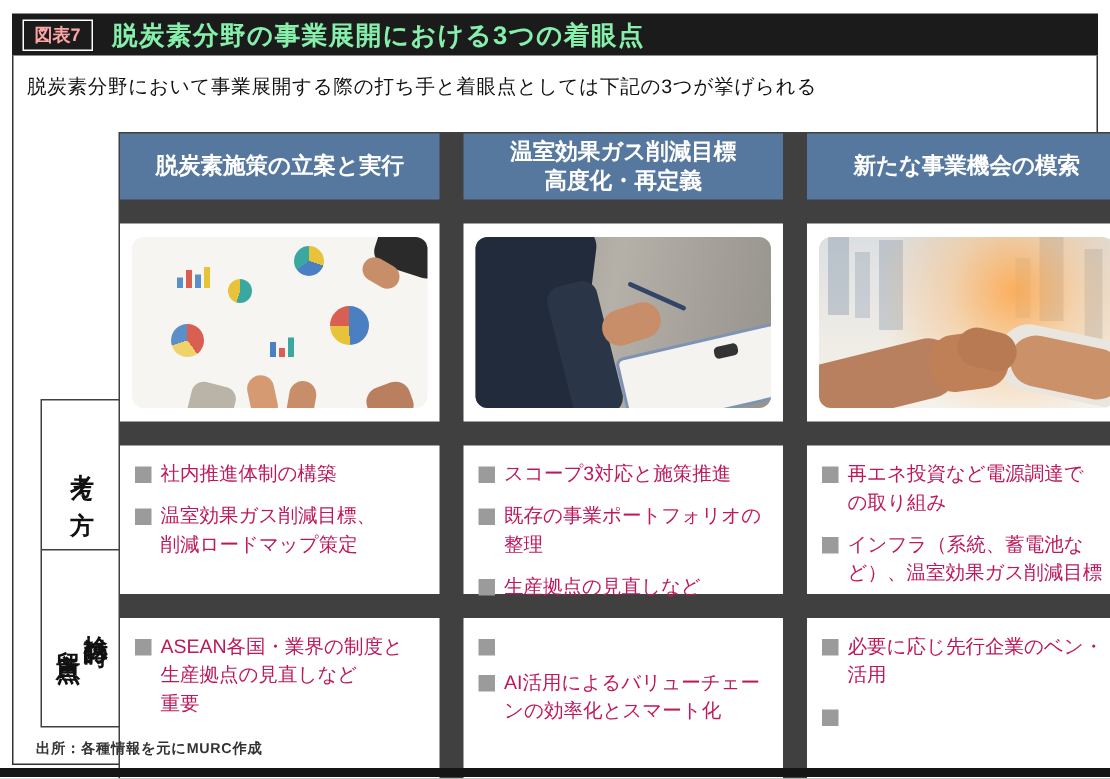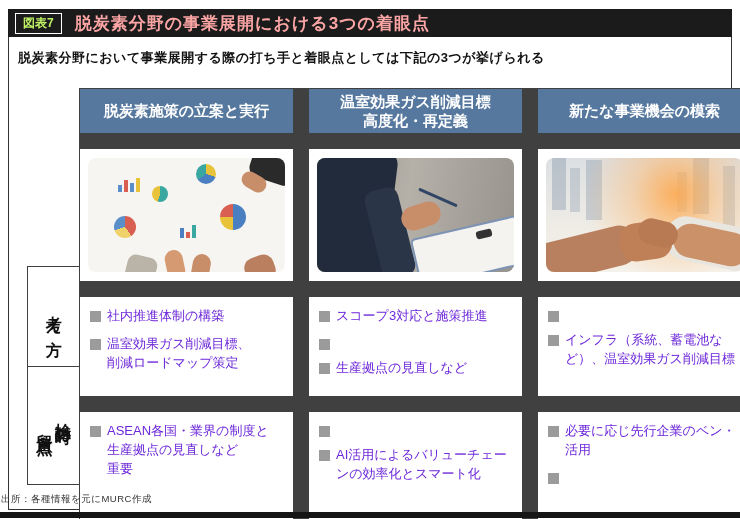--- a/index.html
+++ b/index.html
@@ -6,33 +6,33 @@
   .page{
     position:relative;width:740px;height:519px;background:#ffffff;overflow:hidden;
     font-family:"Liberation Sans","DejaVu Sans",sans-serif;color:#1c1c1c;
   }
   
   .title-bar{
     position:absolute;left:8px;top:9px;width:724px;height:29px;
     background:#1b1b1b;display:flex;align-items:center;
   }
   .fig-badge{
-    margin-left:7px;border:1px solid #ffffff;color:#bef264;
+    margin-left:7px;border:1px solid #ffffff;color:#fca5a5;
     font-size:12px;font-weight:bold;padding:2px 7px;line-height:1.2;white-space:nowrap;
   }
   .fig-title{
-    margin-left:13px;color:#fca5a5;font-size:17px;font-weight:bold;letter-spacing:1px;white-space:nowrap;
+    margin-left:13px;color:#86efac;font-size:17px;font-weight:bold;letter-spacing:1px;white-space:nowrap;
   }
   
   .frame{
     position:absolute;left:8px;top:37px;width:722px;height:472px;
     border:1px solid #333333;border-top:none;background:#ffffff;
   }
   .intro{
-    position:absolute;left:18px;top:49px;font-size:13px;color:#111111;letter-spacing:.5px;white-space:nowrap;font-weight:bold;
+    position:absolute;left:18px;top:49px;font-size:13px;color:#111111;letter-spacing:.5px;white-space:nowrap;
   }
   
   .grid-main{
     position:absolute;left:79px;top:88px;
     display:grid;grid-template-columns:213px 213px 213px;grid-template-rows:44px 132px 99px 117px;
     gap:16px;padding:1px;background:#404040;
   }
   .grid-label{
     position:absolute;left:27px;top:266px;
     display:grid;grid-template-columns:51px;grid-template-rows:99px 117px;
@@ -48,29 +48,29 @@
     background:#ffffff;display:flex;align-items:center;justify-content:center;
   }
   .vtext{
     writing-mode:vertical-rl;text-orientation:upright;
     font-size:16px;font-weight:bold;letter-spacing:3px;line-height:1.15;
     color:#111111;white-space:pre-line;text-align:center;
   }
   
   .item{display:flex;gap:6px;margin-bottom:9px;}
   .sq{flex:0 0 auto;width:11px;height:11px;background:#9b9b9b;margin-top:4px;}
-  .item-text{font-size:13px;line-height:1.45;color:#6d28d9;white-space:pre-line;}
+  .item-text{font-size:13px;line-height:1.45;color:#be185d;white-space:pre-line;}
   
   .photo{position:relative;width:197px;height:114px;border-radius:8px;overflow:hidden;}
   .s{position:absolute;}
   .ph1{background:#f7f5f1;}
   .ph2{background:linear-gradient(100deg,#8f8b85 0%,#b5b1a9 45%,#96928c 100%);}
   .ph3{background:linear-gradient(180deg,#dcdfe2 0%,#efece6 60%,#f5f2ec 100%);}
   
-  .source{position:absolute;left:1px;top:493px;font-size:9.5px;color:#333333;letter-spacing:.5px;}
+  .source{position:absolute;left:24px;top:493px;font-size:9.5px;color:#333333;letter-spacing:.5px;font-weight:bold;}
   .bottom-bar{position:absolute;left:0;top:512px;width:740px;height:6px;background:#151515;}
 </style>
 </head>
 <body>
 
 <div class="page">
 
   <div class="title-bar">
     <span class="fig-badge">図表7</span>
     <span class="fig-title">脱炭素分野の事業展開における3つの着眼点</span>
@@ -150,29 +150,33 @@
 削減ロードマップ策定</span>
         </div>
     </div>
     <div class="td">
       <div class="item">
           <span class="sq"></span>
           <span class="item-text">スコープ3対応と施策推進</span>
         </div>
       <div class="item">
           <span class="sq"></span>
+          <span class="item-text">既存の事業ポートフォリオの
+整理</span>
         </div>
       <div class="item">
           <span class="sq"></span>
           <span class="item-text">生産拠点の見直しなど</span>
         </div>
     </div>
     <div class="td">
       <div class="item">
           <span class="sq"></span>
+          <span class="item-text">再エネ投資など電源調達で
+の取り組み</span>
         </div>
       <div class="item">
           <span class="sq"></span>
           <span class="item-text">インフラ（系統、蓄電池な
 ど）、温室効果ガス削減目標</span>
         </div>
     </div>
 
     <div class="td">
       <div class="item">

